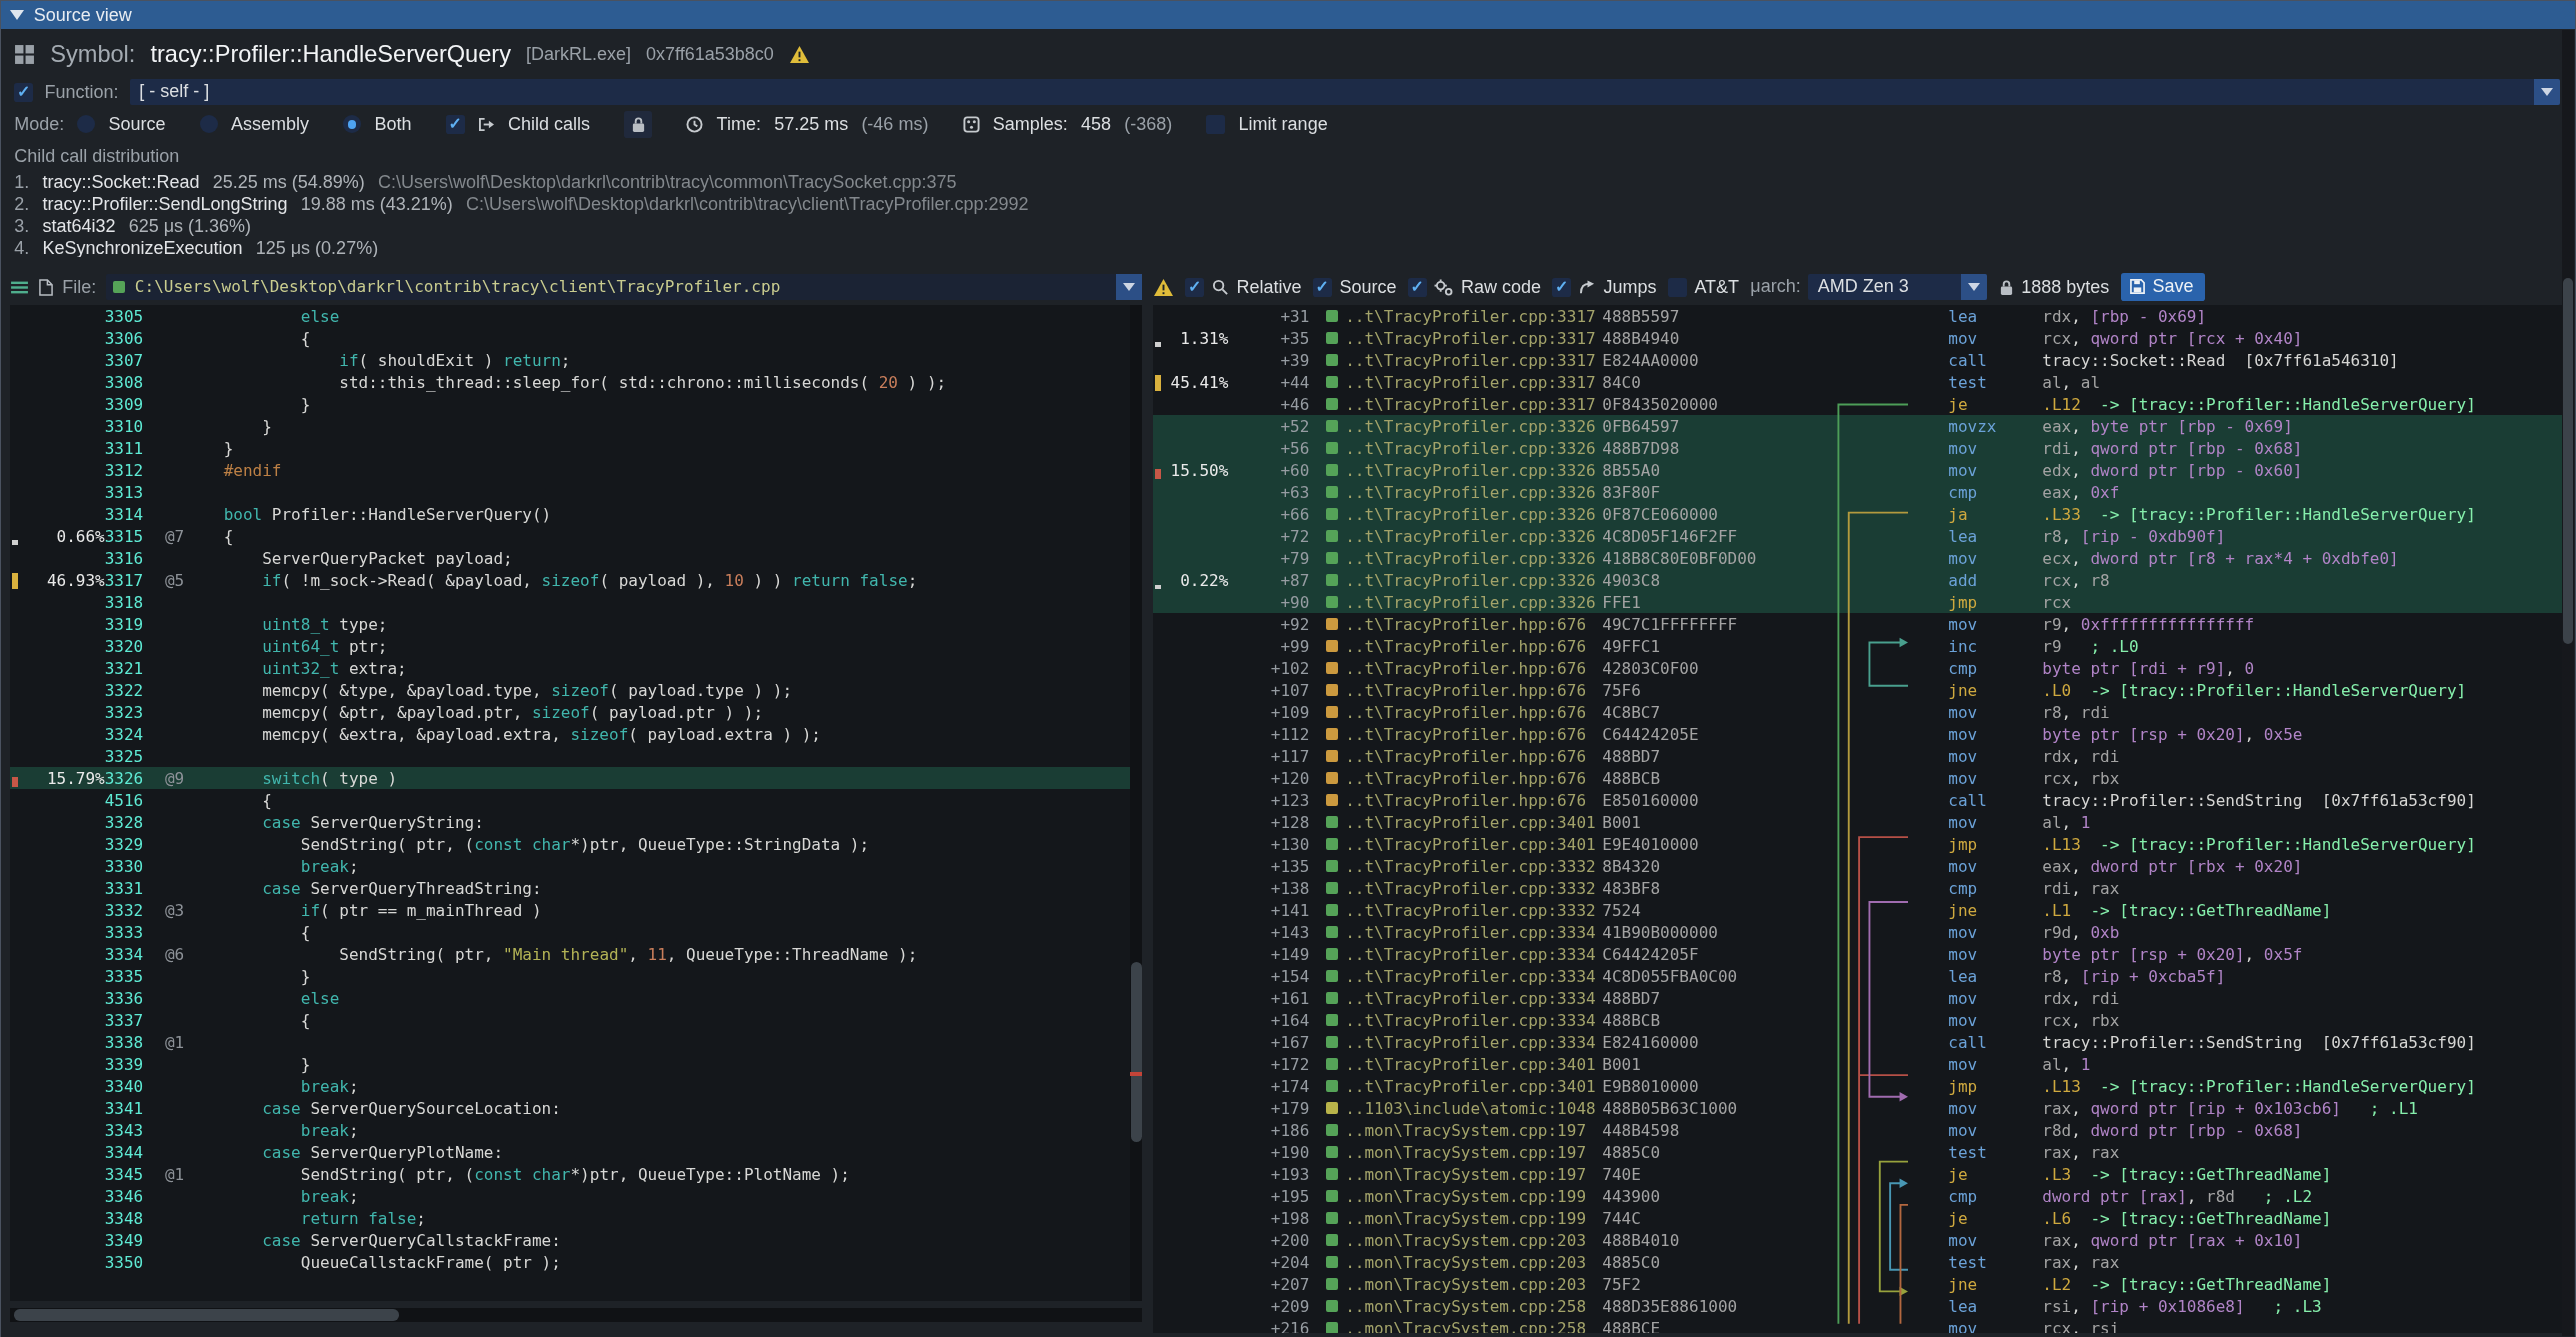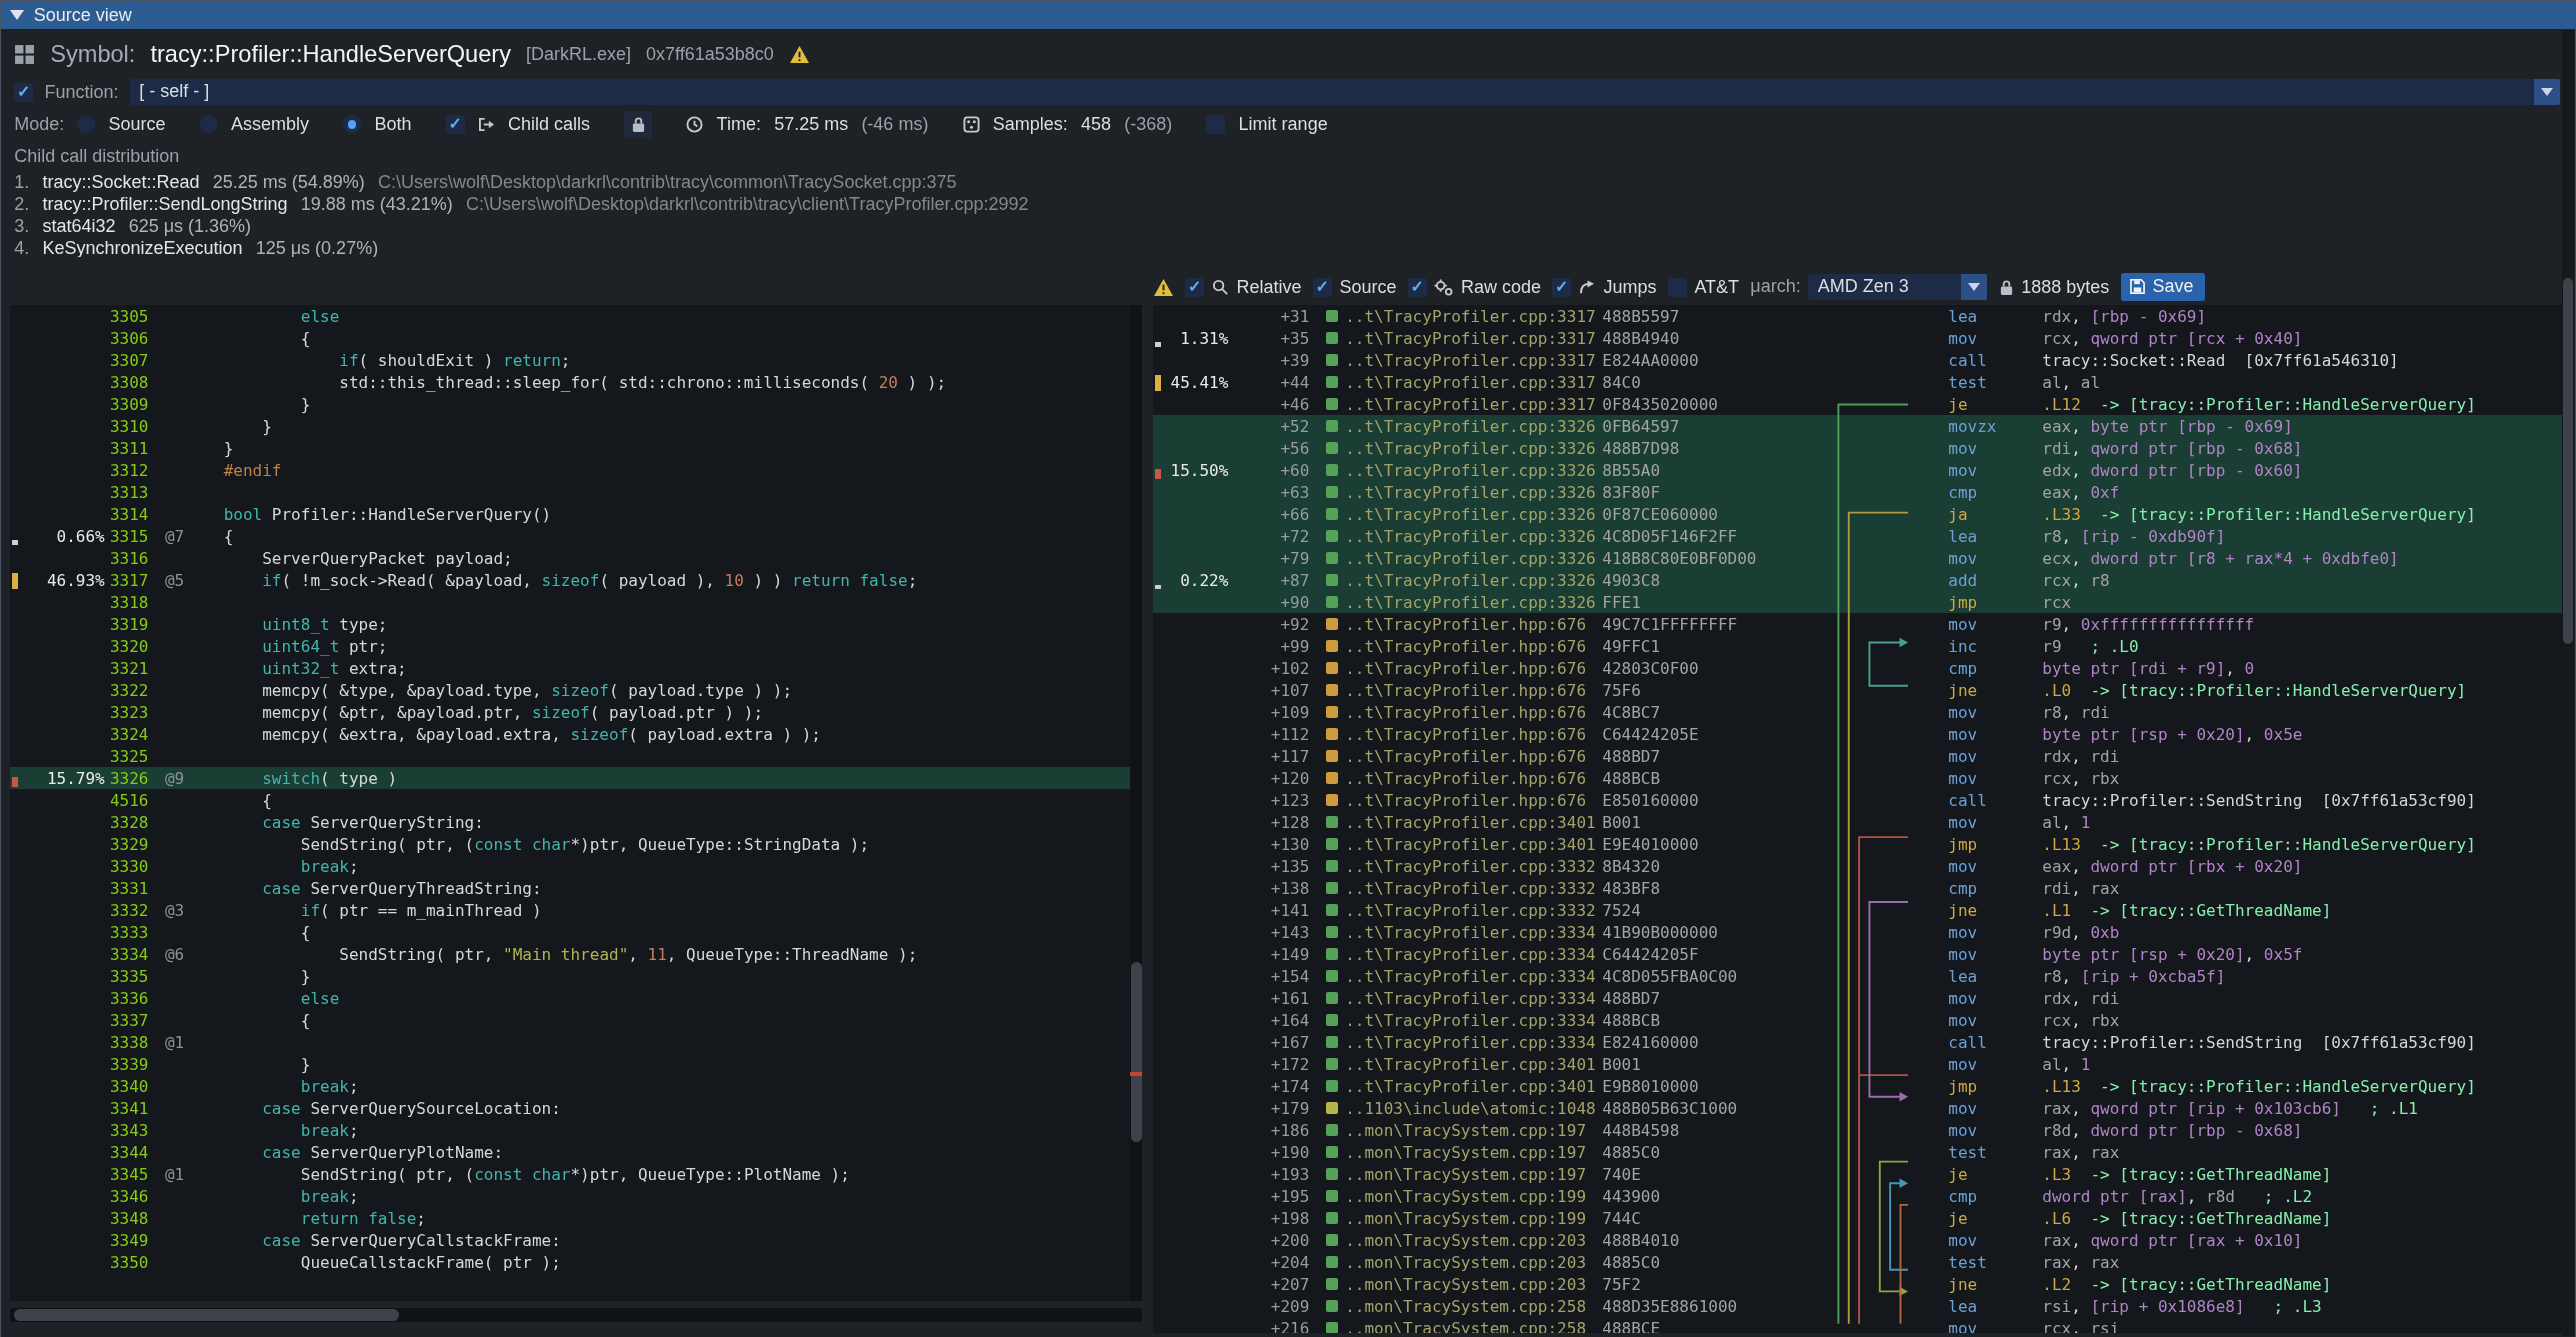--- a/index.html
+++ b/index.html
@@ -44,21 +44,21 @@
   .file-combo .path{color:#c9cc8f;font-family:"DejaVu Sans Mono",monospace;font-size:16px}
   .colorbox{width:12.3px;height:12.3px;border-radius:1.9px;flex:none}
   .src-view{position:absolute;left:0;top:32px;right:0;bottom:21px;background:#14171b;overflow:hidden}
   .asm-view{position:absolute;left:0;top:32px;right:0;bottom:0;background:#14171b;overflow:hidden}
   
   .srow,.arow{display:flex;align-items:center;height:22px;font-family:"DejaVu Sans Mono",monospace;font-size:16px;white-space:pre}
   .srow.sel,.arow.sel{background:#1a3d34}
   .sbar,.abar{width:11.3px;height:22px;position:relative;flex:none}
   .sbar i,.abar i{position:absolute;left:1.9px;bottom:1.9px;width:5.7px;display:block}
   .spct,.apct{width:83px;text-align:right;color:#eaeaea;flex:none}
-  .snum{width:49px;text-align:center;color:#84cc16;flex:none}
+  .snum{width:49px;text-align:left;color:#5eead4;flex:none}
   .sanno{width:55px;padding-left:11.3px;color:#8d9298;flex:none}
   .scode{padding-left:15px}
   .ck,.ct{color:#41b6ad}
   .cn{color:#c97e5b}
   .cs{color:#b3b356}
   .cp{color:#bd8045}
   .cd{color:#d8d8d6}
   
   .apct{width:64px}
   .aaddr{width:81px;text-align:right;color:#969ca2;flex:none}
@@ -187,20 +187,39 @@
         <div class="cc-row">
           <span class="cc-i">4.</span>
           <span class="cc-n">KeSynchronizeExecution</span>
           <span class="cc-t">125 μs (0.27%)</span>
           <span class="cc-p"></span>
         </div>
       </div>
   </div>
 
   <div class="left-pane">
+    <div class="pane-bar">
+      <svg width="19" height="15" viewBox="0 0 20 16">
+          <g stroke="#4fae8d" stroke-width="2.6">
+            <line x1="1" y1="3" x2="19" y2="3"></line>
+            <line x1="1" y1="8" x2="19" y2="8"></line>
+            <line x1="1" y1="13" x2="19" y2="13"></line>
+          </g>
+        </svg>
+      <svg width="14" height="17" viewBox="0 0 15 18">
+          <path d="M1 1 h8 l5 5 v11 h-13 z" fill="none" stroke="#b9bec4" stroke-width="1.6"></path>
+          <path d="M9 1 v5 h5" fill="none" stroke="#b9bec4" stroke-width="1.6"></path>
+        </svg>
+      <span class="dim">File:</span>
+      <div class="file-combo">
+        <span class="colorbox" id="file-colorbox" style="background: rgb(85, 163, 88);"></span>
+        <span class="path">C:\Users\wolf\Desktop\darkrl\contrib\tracy\client\TracyProfiler.cpp</span>
+        <span class="arrow-btn" style="position:absolute;right:0;top:0;width:26.4px;height:26.4px;background:#2c4f86;display:flex;align-items:center;justify-content:center"></span>
+      </div>
+    </div>
     <div class="src-view">
       <div>
           <div class="srow"><span class="sbar"></span><span class="spct"></span><span class="snum">3305</span><span class="sanno"></span><span class="scode">        <span class="ck">else</span></span></div>
           <div class="srow"><span class="sbar"></span><span class="spct"></span><span class="snum">3306</span><span class="sanno"></span><span class="scode">        <span class="cd">{</span></span></div>
           <div class="srow"><span class="sbar"></span><span class="spct"></span><span class="snum">3307</span><span class="sanno"></span><span class="scode">            <span class="ck">if</span><span class="cd">( shouldExit ) </span><span class="ck">return</span><span class="cd">;</span></span></div>
           <div class="srow"><span class="sbar"></span><span class="spct"></span><span class="snum">3308</span><span class="sanno"></span><span class="scode">            <span class="cd">std::this_thread::sleep_for( std::chrono::milliseconds( </span><span class="cn">20</span><span class="cd"> ) );</span></span></div>
           <div class="srow"><span class="sbar"></span><span class="spct"></span><span class="snum">3309</span><span class="sanno"></span><span class="scode">        <span class="cd">}</span></span></div>
           <div class="srow"><span class="sbar"></span><span class="spct"></span><span class="snum">3310</span><span class="sanno"></span><span class="scode">    <span class="cd">}</span></span></div>
           <div class="srow"><span class="sbar"></span><span class="spct"></span><span class="snum">3311</span><span class="sanno"></span><span class="scode"><span class="cd">}</span></span></div>
           <div class="srow"><span class="sbar"></span><span class="spct"></span><span class="snum">3312</span><span class="sanno"></span><span class="scode"><span class="cp">#endif</span></span></div>

